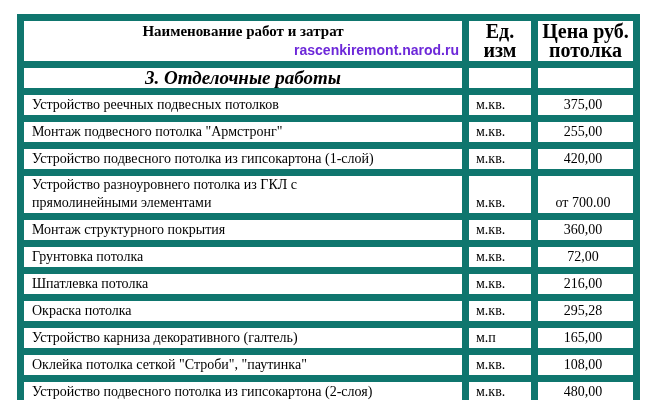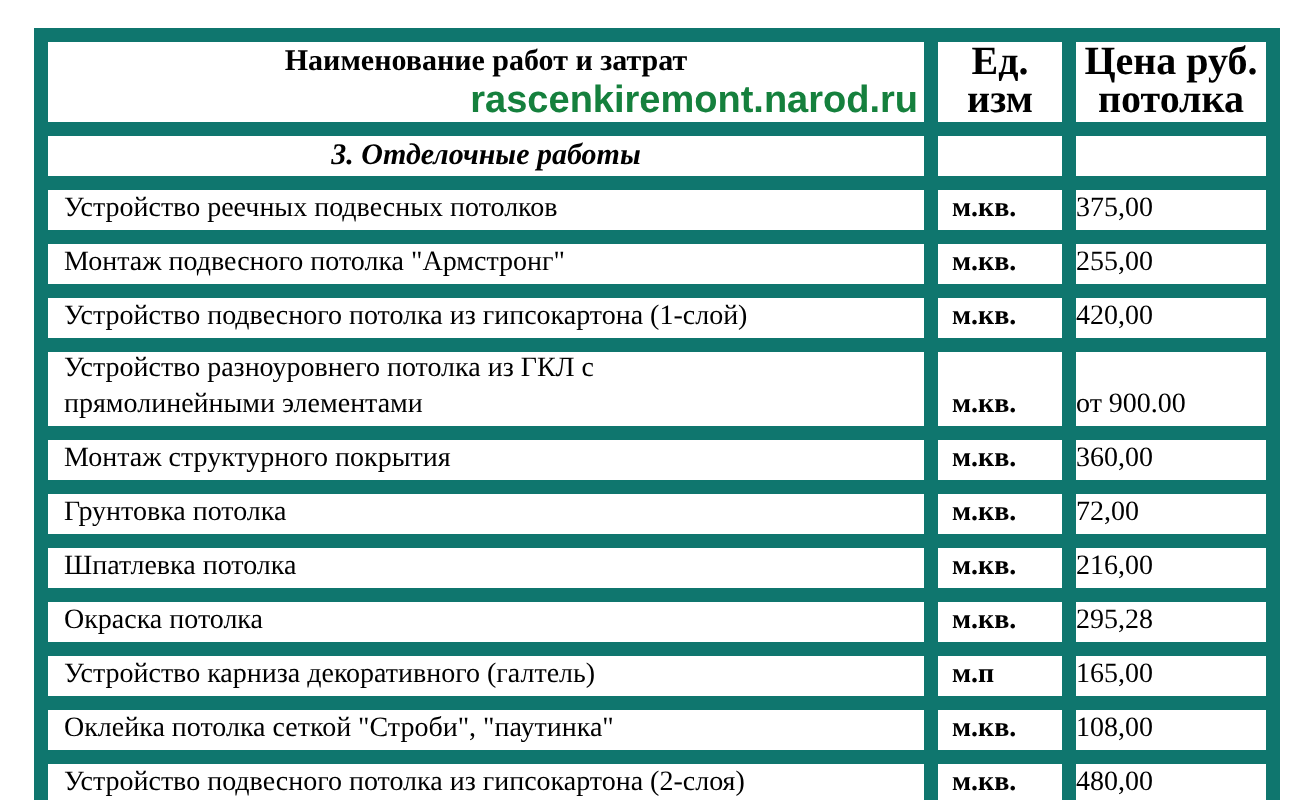--- a/index.html
+++ b/index.html
@@ -39,23 +39,23 @@
   tr.header-row { height: 44px; }
   tr.header-row th { vertical-align: middle; font-weight: bold; }
   .hdr-name-line {
     font-size: 15px;
     text-align: center;
     line-height: 17px;
     padding-top: 2px;
   }
   .hdr-url {
     font-family: "Liberation Sans", sans-serif;
-    font-size: 19px;
+    font-size: 14px;
     font-weight: bold;
-    color: #15803d;
+    color: #6d28d9;
     text-align: right;
     padding-right: 3px;
     line-height: 21px;
     cursor: pointer;
   }
   .hdr-small {
     font-size: 20px;
     text-align: center;
     line-height: 19px;
   }
@@ -68,31 +68,30 @@
     padding-bottom: 1px;
   }
   td.name {
     text-align: left;
     padding-left: 8px;
     white-space: pre-line;
   }
   td.unit {
     text-align: left;
     padding-left: 7px;
-    font-weight: bold;
   }
   td.price {
-    text-align: left;
+    text-align: center;
     padding-right: 5px;
   }
   tr.section-row td.name {
     text-align: center;
     font-weight: bold;
     font-style: italic;
-    font-size: 15px;
+    font-size: 19px;
     padding-left: 0;
   }
   tr.subsection-row td.name {
     font-weight: bold;
     font-size: 15px;
     padding-left: 2px;
   }
 </style>
 </head>
 <body>
@@ -142,21 +141,21 @@
   <tr class="data-row">
     <td class="name">Устройство подвесного потолка из гипсокартона (1-слой)</td>
     <td class="unit">м.кв.</td>
     <td class="price">420,00</td>
   </tr>
 
   <tr class="data-row">
     <td class="name">Устройство разноуровнего потолка из ГКЛ с
 прямолинейными элементами</td>
     <td class="unit">м.кв.</td>
-    <td class="price">от 900.00</td>
+    <td class="price">от 700.00</td>
   </tr>
 
 
   <tr class="data-row">
     <td class="name">Монтаж структурного покрытия</td>
     <td class="unit">м.кв.</td>
     <td class="price">360,00</td>
   </tr>
 
   <tr class="data-row">

